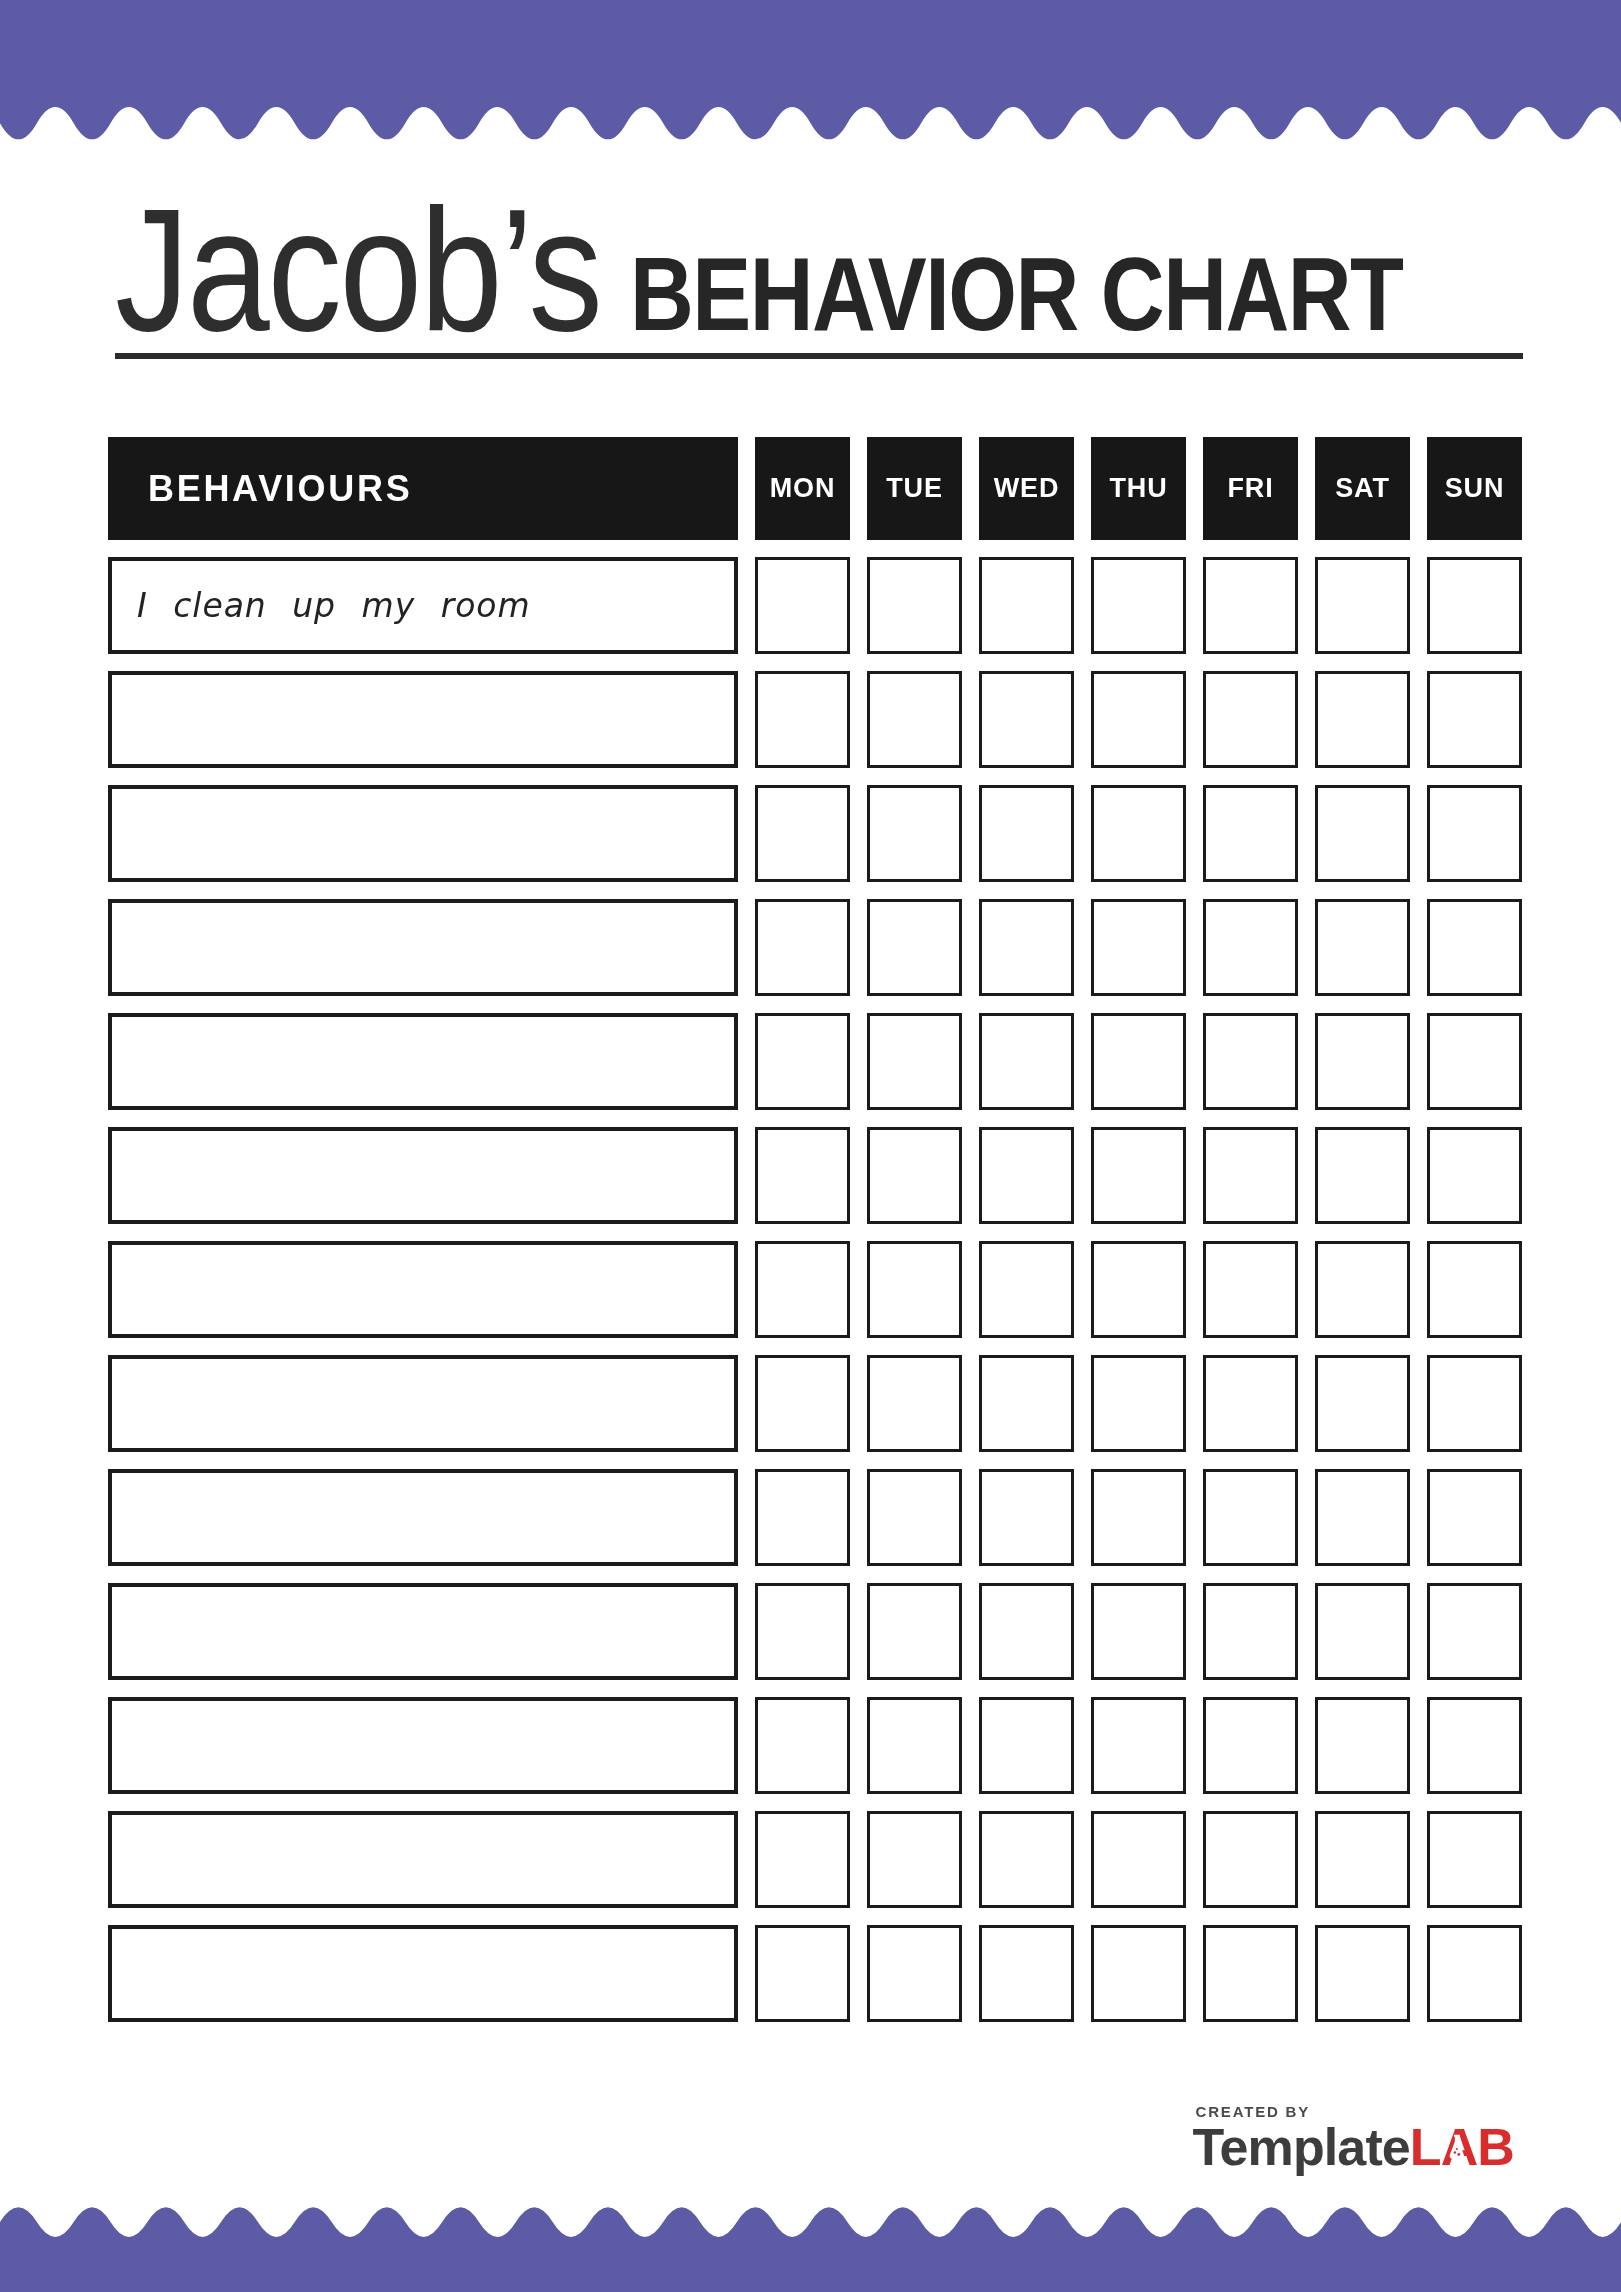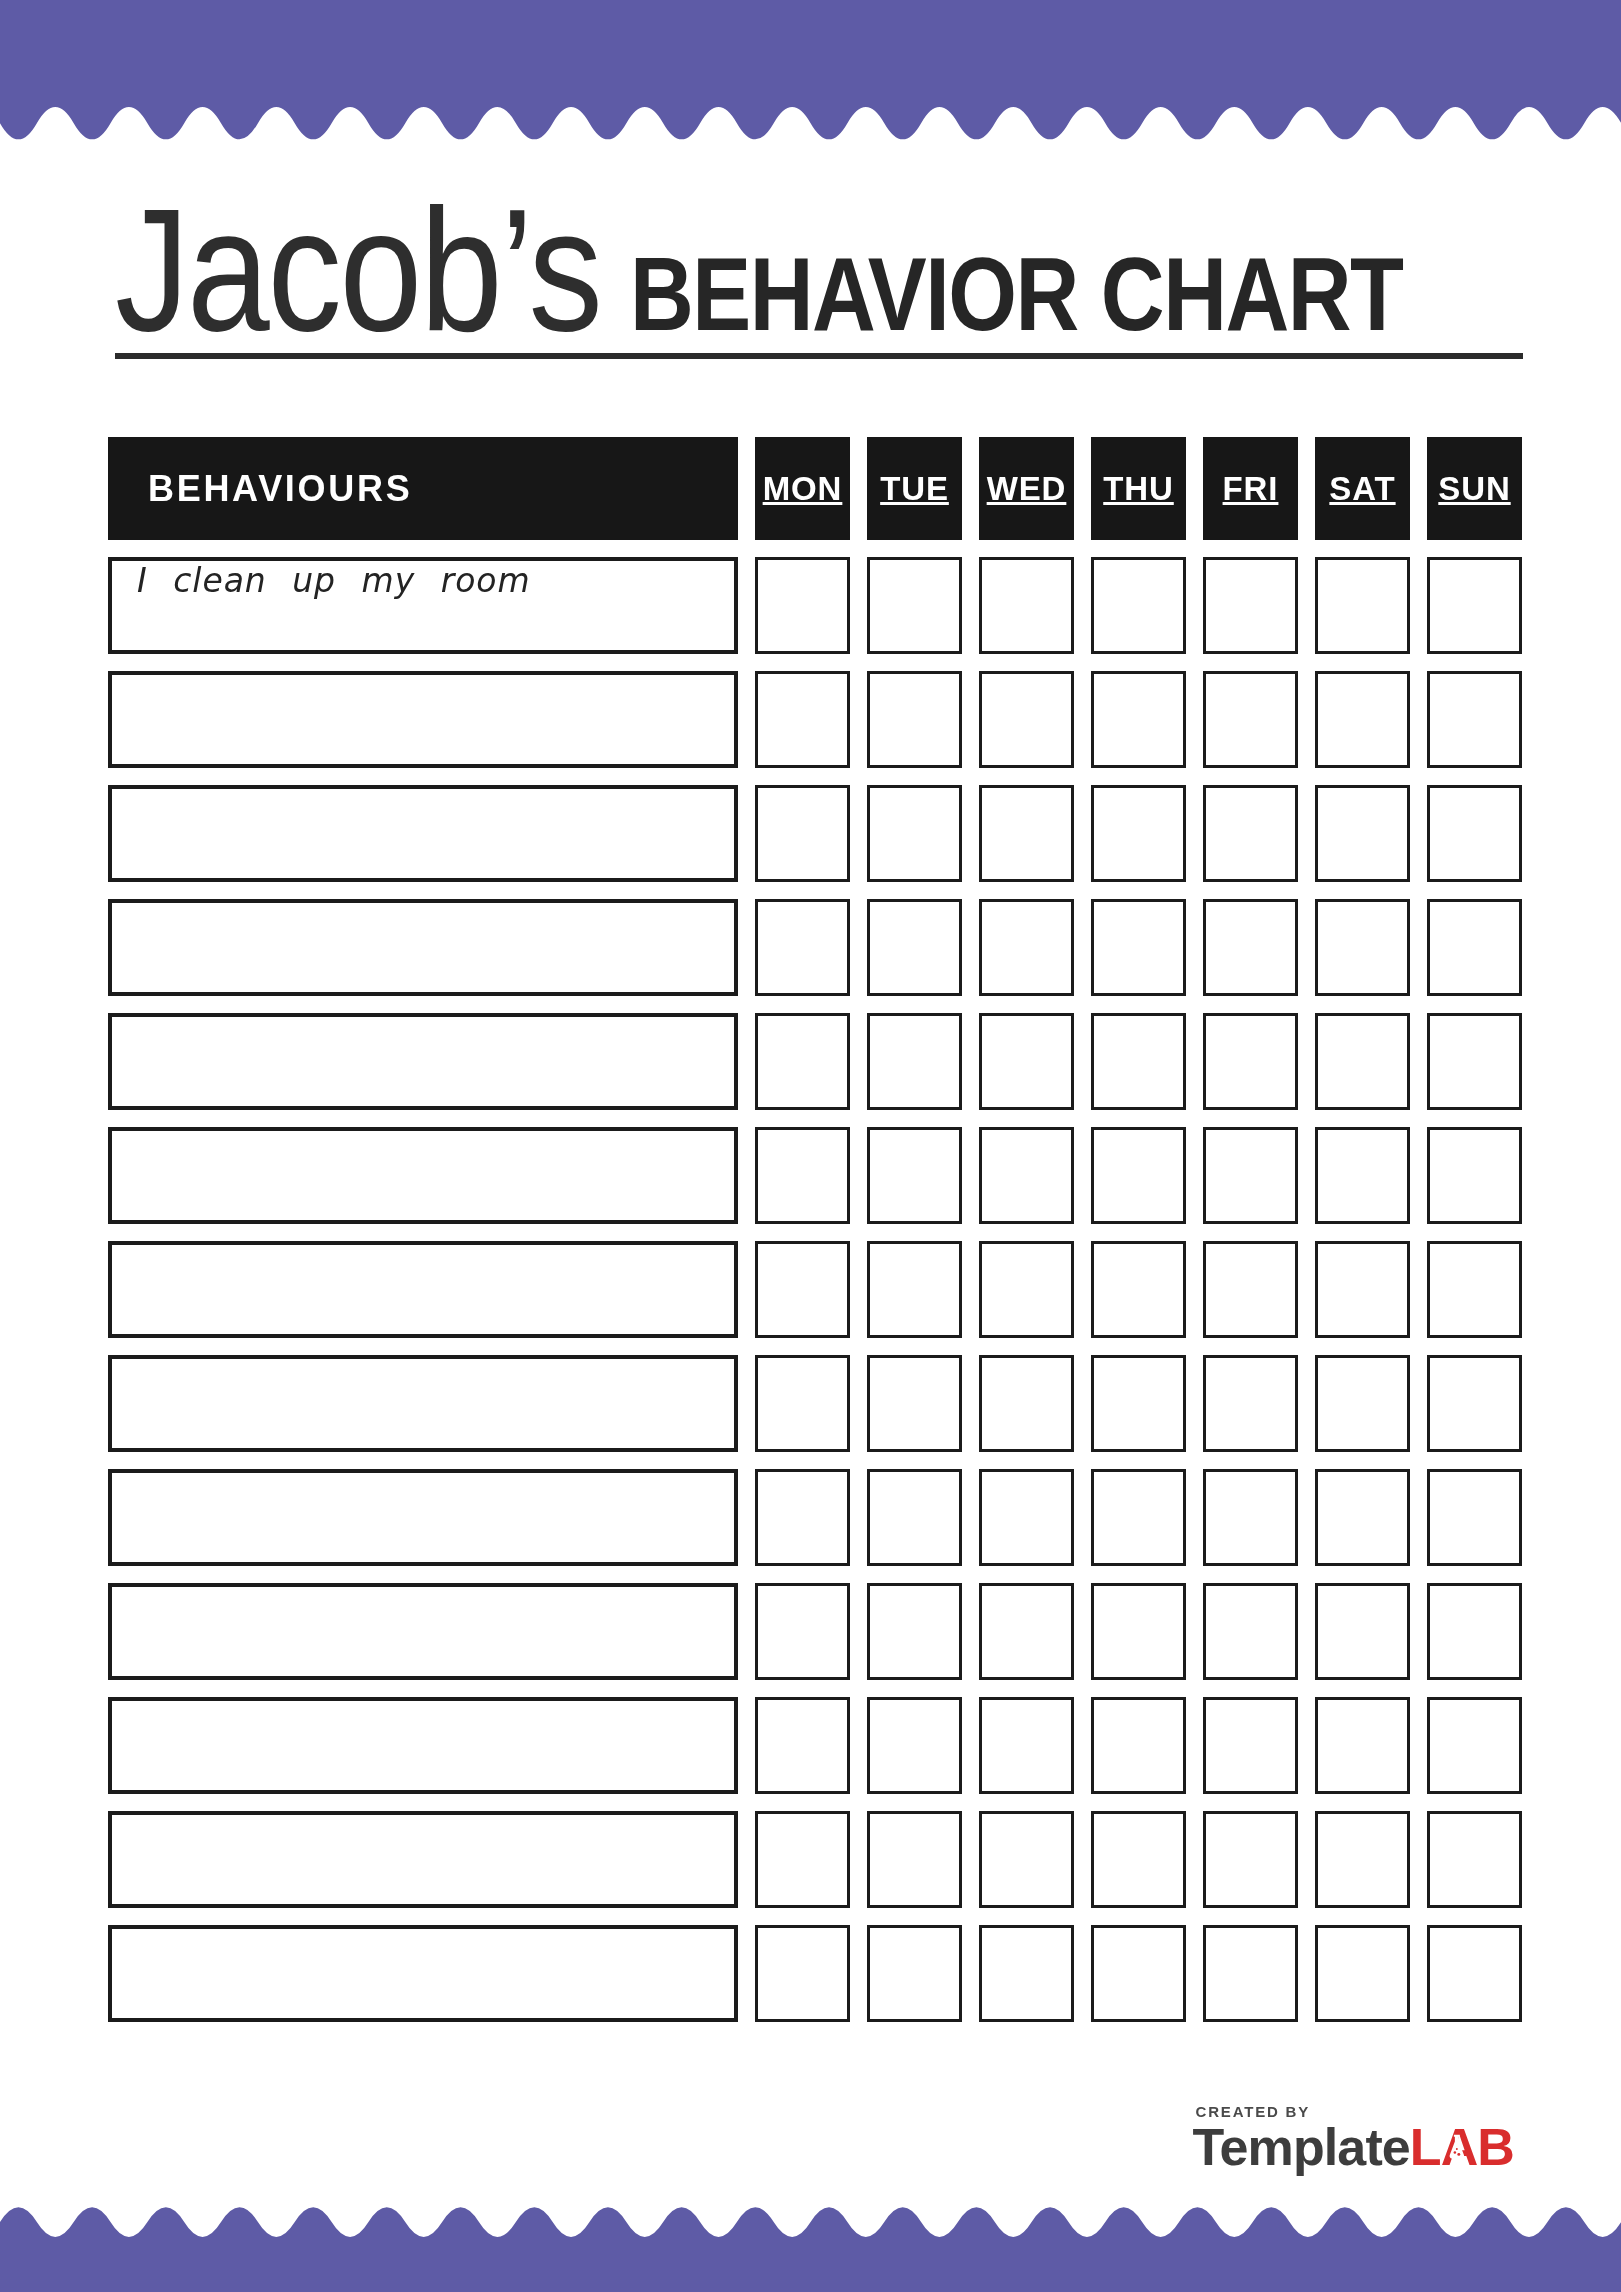--- a/index.html
+++ b/index.html
@@ -13,22 +13,22 @@
   
   .title-row{position:absolute;left:115px;top:182px;width:1415px;display:flex;align-items:baseline;white-space:nowrap;}
   .title-name{font-size:175px;font-weight:200;color:#2e2e2e;line-height:1;letter-spacing:-2.7px;display:inline-block;transform:scaleX(0.85);transform-origin:left bottom;margin-right:-56px;}
   .title-rest{font-size:104px;font-weight:700;color:#262626;line-height:1;letter-spacing:-1.8px;display:inline-block;transform:scaleX(0.85);transform-origin:left bottom;}
   .title-underline{position:absolute;left:115px;top:353px;width:1408px;height:6.3px;background:#2b2b2b;}
 
   
   .table{position:absolute;left:108px;top:437px;display:grid;grid-template-columns:630px repeat(7,95px);grid-template-rows:103px;grid-auto-rows:97px;gap:17px;}
   .hdr{background:#171717;color:#ffffff;display:flex;align-items:center;justify-content:center;}
   .hdr-behaviours{justify-content:flex-start;padding-left:40px;box-sizing:border-box;font-size:36px;font-weight:700;letter-spacing:2.7px;}
-  .hdr-day{font-size:33px;font-weight:700;letter-spacing:0.9px;text-decoration:underline;}
-  .cell-behavior{background:#ffffff;border:4.5px solid #1b1b1b;box-sizing:border-box;display:flex;align-items:flex-start;padding-left:25px;}
+  .hdr-day{font-size:27px;font-weight:700;letter-spacing:0.9px;}
+  .cell-behavior{background:#ffffff;border:4.5px solid #1b1b1b;box-sizing:border-box;display:flex;align-items:center;padding-left:25px;}
   .cell-behavior span{font-size:33px;font-style:italic;font-family:"DejaVu Sans",sans-serif;color:#232323;letter-spacing:0.9px;word-spacing:14.3px;}
   .cell-check{background:#ffffff;border:3.6px solid #1b1b1b;box-sizing:border-box;}
 
   
   .logo{position:absolute;right:107px;top:2103px;text-align:left;}
   .created-by{font-size:15px;font-weight:700;letter-spacing:1.8px;color:#4a4a4a;margin-left:14px;}
   .brand{font-size:52px;font-weight:700;line-height:1.05;white-space:nowrap;position:relative;}
   .brand-left{color:#3d3d3d;letter-spacing:-0.9px;margin-left:11px;}
   .brand-right{color:#d92d2d;letter-spacing:-0.9px;position:relative;display:inline-block;}
   .flask{position:absolute;left:37px;top:12.5px;width:19.7px;height:29px;}

